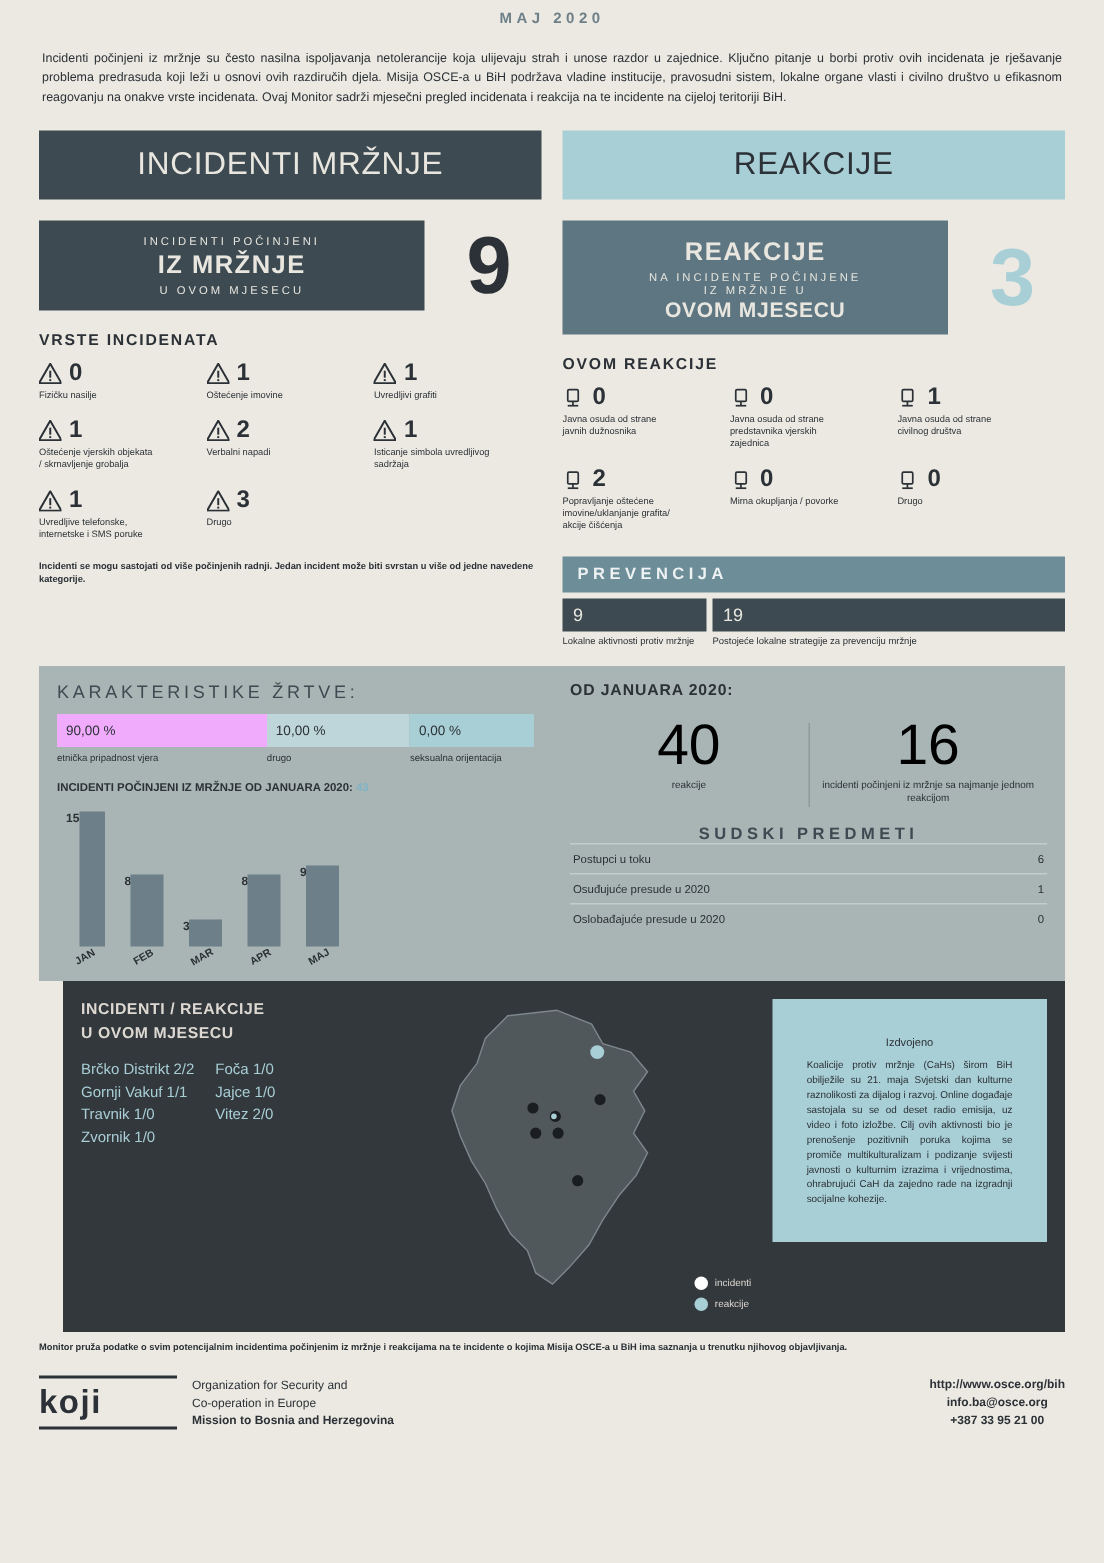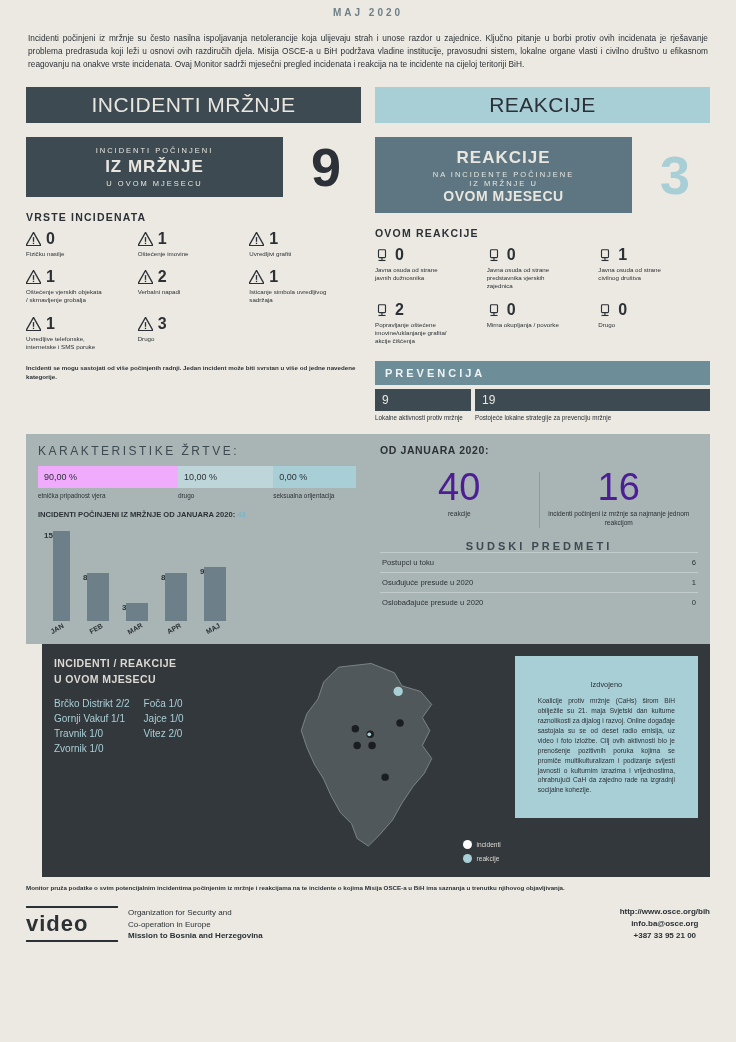--- a/index.html
+++ b/index.html
@@ -28,21 +28,21 @@
   }
 
   .intro {
     font-size: 8.3px; line-height: 1.55; text-align: justify; color: #2b3136;
     margin: 14px 0 0 0; padding: 0 2px;
   }
 
   
   .banners { display: flex; gap: 14px; margin-top: 16px; }
   .banner {
-    flex: 1; height: 36px; display: flex; align-items: center; justify-content: center;
+    flex: 1; height: 46px; display: flex; align-items: center; justify-content: center;
     font-size: 21px; letter-spacing: 0.5px;
   }
   .banner.dark { background: #3d4a52; color: #e8e6df; }
   .banner.light { background: #a8ced6; color: #2b3136; }
 
   
   .cols { display: flex; gap: 14px; margin-top: 14px; }
   .col { flex: 1; }
 
   .bigrow { display: flex; align-items: center; gap: 8px; }
@@ -99,21 +99,21 @@
   .chart { height: 96px; display: flex; align-items: flex-end; gap: 13px; padding-left: 6px; margin-top: 6px; }
   .bw { width: 26px; display: flex; flex-direction: row; align-items: flex-start; }
   .bval { font-size: 8px; font-weight: bold; margin-bottom: 2px; }
   .bcol { width: 26px; background: #6d7f88; }
   .xlabels { display: flex; gap: 13px; padding-left: 6px; margin-top: 4px; }
   .xlabels div { width: 26px; font-size: 7px; font-weight: bold; text-align: center; transform: rotate(-30deg); transform-origin: center; }
 
   .odjan { font-size: 10.5px; font-weight: bold; letter-spacing: 0.6px; color: #2b3136; }
   .twonums { display: flex; align-items: flex-start; margin-top: 12px; }
   .tn { flex: 1; text-align: center; }
-  .tn .n { font-size: 38px; color: #4c1d95; line-height: 1; }
+  .tn .n { font-size: 38px; color: #000000; line-height: 1; }
   .tn .l { font-size: 6.6px; color: #2b3136; margin-top: 4px; line-height: 1.35; padding: 0 8px; }
   .sep { width: 1px; background: #8d9a9a; align-self: stretch; margin-top: 4px; }
 
   .sudski { font-size: 11px; letter-spacing: 3px; color: #3d4a52; text-align: center; margin-top: 12px; font-weight: bold; }
   .srow { display: flex; justify-content: space-between; font-size: 7.6px; border-top: 1px solid #c3cccc; padding: 5px 2px; }
 
   
   .mappanel { display: flex; background: #33383c; color: #ddd9d2; padding: 12px; margin-left: 16px; }
   .mp-left { width: 30%; }
   .mp-mid { width: 40%; position: relative; }
@@ -484,21 +484,21 @@
         <span>Koalicije protiv mržnje (CaHs) širom BiH obilježile su 21. maja Svjetski dan kulturne raznolikosti za dijalog i razvoj. Online događaje sastojala su se od deset radio emisija, uz video i foto izložbe. Cilj ovih aktivnosti bio je prenošenje pozitivnih poruka kojima se promiče multikulturalizam i podizanje svijesti javnosti o kulturnim izrazima i vrijednostima, ohrabrujući CaH da zajedno rade na izgradnji socijalne kohezije.</span>
       </div>
     </div>
   </div>
 
   <div class="footnote">Monitor pruža podatke o svim potencijalnim incidentima počinjenim iz mržnje i reakcijama na te incidente o kojima Misija OSCE-a u BiH ima saznanja u trenutku njihovog objavljivanja.</div>
 
   <div class="footer">
     <div class="osce-logo">
       <div class="osce-rule"></div>
-      <div class="osce-word">video</div>
+      <div class="osce-word">koji</div>
       <div class="osce-rule"></div>
     </div>
     <div class="osce-txt">
       <div>Organization for Security and</div>
       <div>Co-operation in Europe</div>
       <div><b>Mission to Bosnia and Herzegovina</b></div>
     </div>
     <div class="contact">
       <div>http://www.osce.org/bih</div>
       <div>info.ba@osce.org</div>

